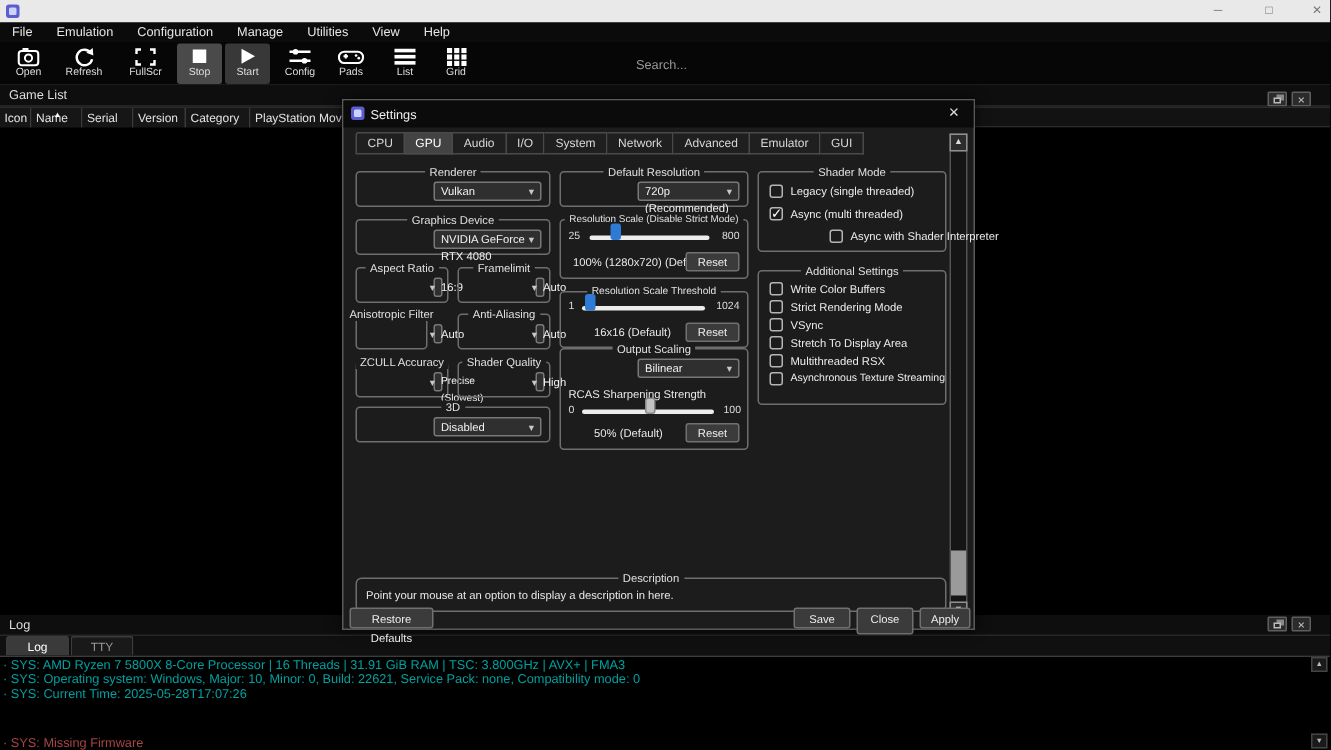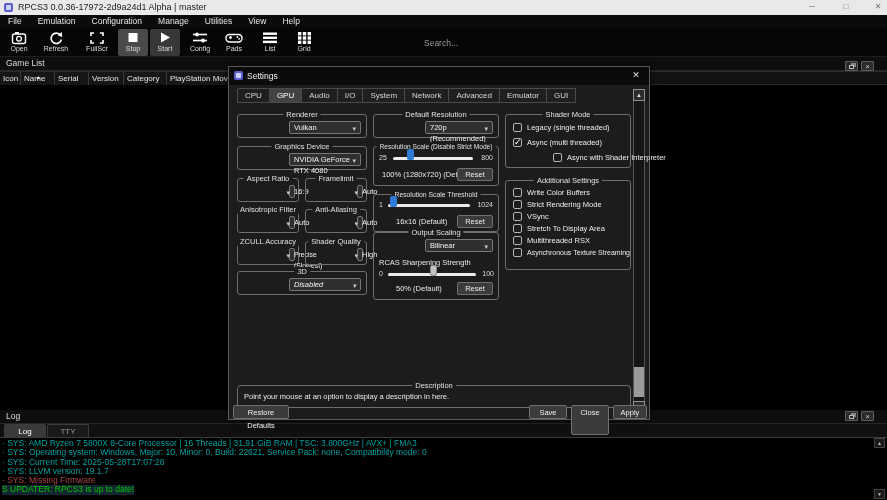--- a/index.html
+++ b/index.html
@@ -33,21 +33,21 @@
   .gl-header{left:0;top:71px;width:887px;height:14px;background:#121212;border-top:1px solid #2c2c2c;border-bottom:1px solid #2c2c2c;}
   .gl-cell{top:0;height:14px;border-right:1px solid #3a3a3a;font-size:8px;color:#e3e3e3;line-height:13px;padding-left:3px;background:#161616;}
   .sort-arrow{position:absolute;top:-1px;left:45%;font-size:5px;color:#fff;}
 
   
   .log-tab{height:13px;font-size:8px;line-height:13px;text-align:center;border:1px solid #3c3c3c;border-bottom:none;border-radius:2px 2px 0 0;}
   .log-tab.active{background:#3a3a3a;color:#fff;}
   .log-tab.inactive{background:#191919;color:#999;}
   .log-body{left:0;top:437px;width:887px;height:63px;background:#000;border-top:1px solid #3c3c3c;font-size:8.5px;line-height:9.3px;padding:1px 0 0 2px;}
   .c-teal{color:#00a0a0;}
-  .c-red{color:#a84545;}
+  .c-red{color:#a84545;margin-top:24px;}
   .c-green{color:#00c800;}
   .log-hl{background:#122530;display:inline-block;}
   .log-scroll{background:#1a1a1a;border:1px solid #444;color:#bbb;font-size:5px;text-align:center;line-height:9px;}
 
   
   .dialog{left:228px;top:66px;width:422px;height:354px;background:#1c1c1c;border:1px solid #5a5a5a;box-shadow:0 0 8px rgba(0,0,0,.7);}
   .dlg-titlebar{left:0;top:0;width:420px;height:18px;background:#0b0b0b;}
   .dlg-title{left:18px;top:0;line-height:18px;font-size:8.5px;color:#f0f0f0;}
   .dlg-close{right:6px;top:0;width:14px;height:18px;color:#ddd;font-size:9px;line-height:17px;text-align:center;}
   .tabbar{left:8px;top:21px;height:15px;display:flex;}
@@ -77,21 +77,20 @@
 </style>
 </head>
 <body>
 
 <div id="app">
 
   <div class="abs titlebar">
     <div class="abs app-icon">
         <i></i>
       </div>
-    <div class="abs title-text">RPCS3 0.0.36-17972-2d9a24d1 Alpha | master</div>
     <div class="abs wctl" style="left:802px;">─</div>
     <div class="abs wctl" style="left:836px;">□</div>
     <div class="abs wctl" style="left:868px;">✕</div>
   </div>
 
   <div class="abs toolbar">
     <div class="abs tbtn" style="left:4px;width:30px;">
       <svg width="16" height="14" viewBox="0 0 16 14">
           <rect x="1.5" y="3" width="13" height="9.5" rx="2" fill="none" stroke="#fff" stroke-width="1.4"></rect>
           <circle cx="8" cy="7.7" r="2.4" fill="none" stroke="#fff" stroke-width="1.3"></circle>
@@ -214,21 +213,20 @@
 
   <div class="abs" style="left:0;top:424px;width:887px;height:13px;background:#101010;">
     <div class="abs log-tab active" style="left:4px;width:42px;">Log</div>
     <div class="abs log-tab inactive" style="left:47px;width:42px;">TTY</div>
   </div>
 
   <div class="abs log-body">
     <div class="c-teal">· SYS: AMD Ryzen 7 5800X 8-Core Processor | 16 Threads | 31.91 GiB RAM | TSC: 3.800GHz | AVX+ | FMA3</div>
     <div class="c-teal">· SYS: Operating system: Windows, Major: 10, Minor: 0, Build: 22621, Service Pack: none, Compatibility mode: 0</div>
     <div class="c-teal">· SYS: Current Time: 2025-05-28T17:07:26</div>
-    <div class="c-teal">· SYS: LLVM version: 19.1.7</div>
     <div class="c-red">· SYS: Missing Firmware</div>
     <div class="c-green log-hl">S UPDATER: RPCS3 is up to date!</div>
   </div>
   <div class="abs log-scroll" style="left:874px;top:438px;width:11px;height:10px;">▲</div>
   <div class="abs log-scroll" style="left:874px;top:489px;width:11px;height:10px;">▼</div>
 
   <div class="abs dialog">
     <div class="abs dlg-titlebar">
       <div class="abs app-icon" style="left:5px;top:4px;">
           <i></i>
@@ -263,37 +261,37 @@
       <div class="select">NVIDIA GeForce RTX 4080</div>
     </div>
     <div class="groupbox" style="left:8px;top:111px;width:62px;height:24px;">
       <span class="gb-title">Aspect Ratio</span>
       <div class="select">16:9</div>
     </div>
     <div class="groupbox" style="left:76px;top:111px;width:62px;height:24px;">
       <span class="gb-title">Framelimit</span>
       <div class="select">Auto</div>
     </div>
-    <div class="groupbox" style="left:8px;top:142px;width:62px;height:24px;">
+    <div class="groupbox" style="left:8px;top:142px;width:48px;height:24px;">
       <span class="gb-title">Anisotropic Filter</span>
       <div class="select">Auto</div>
     </div>
     <div class="groupbox" style="left:76px;top:142px;width:62px;height:24px;">
       <span class="gb-title">Anti-Aliasing</span>
       <div class="select">Auto</div>
     </div>
     <div class="groupbox" style="left:8px;top:174px;width:62px;height:24px;">
       <span class="gb-title">ZCULL Accuracy</span>
       <div class="select" style="font-size:6.8px;">Precise (Slowest)</div>
     </div>
     <div class="groupbox" style="left:76px;top:174px;width:62px;height:24px;">
       <span class="gb-title">Shader Quality</span>
       <div class="select">High</div>
     </div>
-    <div class="groupbox" style="left:8px;top:204px;width:130px;height:24px;font-style:italic;">
+    <div class="groupbox" style="left:8px;top:204px;width:130px;height:24px;">
       <span class="gb-title">3D</span>
       <div class="select">Disabled</div>
     </div>
 
     <div class="groupbox" style="left:144px;top:47px;width:126px;height:24px;">
       <span class="gb-title">Default Resolution</span>
       <div class="select">720p (Recommended)</div>
     </div>
 
     <div class="groupbox" style="left:144px;top:79px;width:126px;height:40px;">
@@ -378,17 +376,17 @@
       </div>
     </div>
 
     <div class="groupbox" style="left:8px;top:318px;width:394px;height:23px;border-radius:4px;">
       <span class="gb-title">Description</span>
       <div class="desc-text">Point your mouse at an option to display a description in here.</div>
     </div>
 
     <div class="btn" style="left:4px;top:338px;width:56px;height:14px;line-height:13px;">Restore Defaults</div>
     <div class="btn" style="left:300px;top:338px;width:38px;height:14px;line-height:13px;">Save</div>
-    <div class="btn" style="left:342px;top:338px;width:38px;height:30px;line-height:13px;">Close</div>
+    <div class="btn" style="left:342px;top:338px;width:38px;height:18px;line-height:13px;">Close</div>
     <div class="btn" style="left:384px;top:338px;width:34px;height:14px;line-height:13px;">Apply</div>
   </div>
 
 </div>
 
 </body></html>

